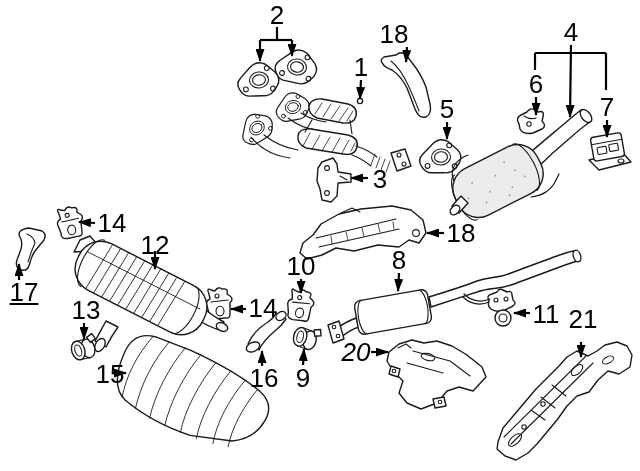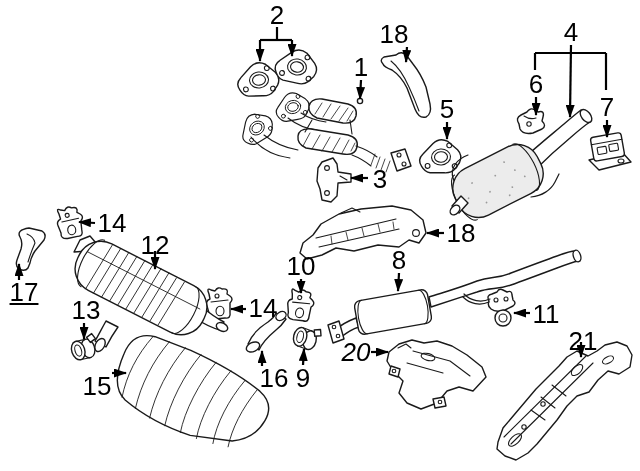--- a/index.html
+++ b/index.html
@@ -285,21 +285,21 @@
       <div class="callout" style="left: 536px; top: 84px;">6</div>
       <div class="callout" style="left: 607px; top: 107px;">7</div>
       <div class="callout" style="left: 399px; top: 260px;">8</div>
       <div class="callout" style="left: 303px; top: 378px;">9</div>
       <div class="callout" style="left: 301px; top: 266px;">10</div>
       <div class="callout" style="left: 546px; top: 314px;">11</div>
       <div class="callout" style="left: 155px; top: 238px; margin-top: 7px;">12</div>
       <div class="callout" style="left: 86px; top: 310px;">13</div>
       <div class="callout" style="left: 112px; top: 223px;">14</div>
       <div class="callout" style="left: 263px; top: 308px;">14</div>
-      <div class="callout" style="left: 97px; top: 374px; margin-top: 12px;">15</div>
-      <div class="callout" style="left: 274px; top: 378px;">16</div>
+      <div class="callout" style="left: 110px; top: 374px;">15</div>
+      <div class="callout" style="left: 264px; top: 378px;">16</div>
       <div class="callout" style="left: 24px; top: 292px; text-decoration: underline;">17</div>
       <div class="callout" style="left: 394px; top: 34px;">18</div>
       <div class="callout" style="left: 461px; top: 233px;">18</div>
       <div class="callout" style="left: 356px; top: 352px; font-style: italic;">20</div>
-      <div class="callout" style="left: 583px; top: 341px;">21</div>
+      <div class="callout" style="left: 583px; top: 319px;">21</div>
     </div>
 </div>
 
 </body></html>

